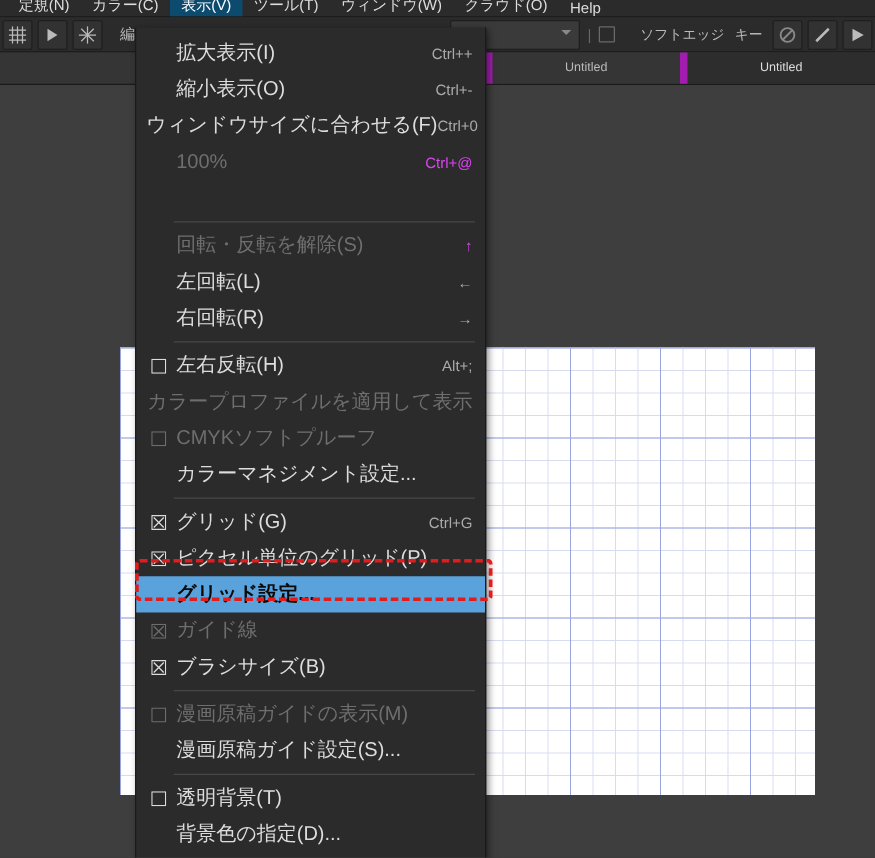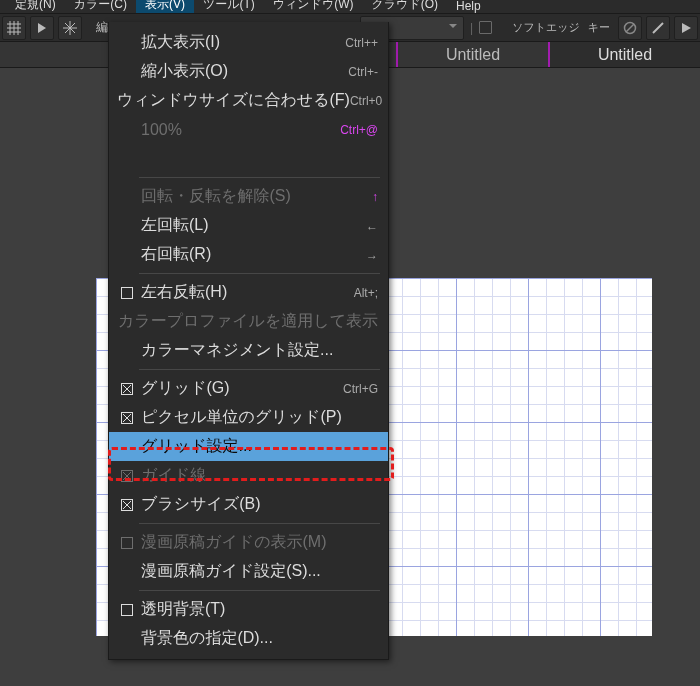--- a/index.html
+++ b/index.html
@@ -13,21 +13,21 @@
   .tb-btn{display:flex;align-items:center;justify-content:center;width:22px;height:22px;border:1px solid #1f1f1f;border-radius:2px;background:#323232;color:#bbb;}
   .tb-btn svg{display:block;}
   .tb-field{height:22px;background:#3a3a3a;border:1px solid #1f1f1f;border-radius:2px;display:flex;align-items:center;padding:0 6px;color:#ddd;min-width:60px;position:relative;}
   .tb-field.dropd::after{content:"";position:absolute;right:6px;top:50%;transform:translateY(-50%);border:4px solid transparent;border-top-color:#888;}
   .tb-check{display:flex;align-items:center;gap:20px;color:#bbb;font-size:11px;}
   .tb-check .box{width:11px;height:11px;border:1px solid #6a6a6a;border-radius:1px;display:inline-block;}
   .tb-label{color:#bbb;font-size:11px;padding:0 4px;}
   
   .tabbar{height:26px;background:#353535;display:flex;align-items:stretch;border-bottom:1px solid #1a1a1a;box-sizing:border-box;}
   .tab-spacer{flex:1;}
-  .tab{display:flex;align-items:center;justify-content:center;width:150px;border-left:2px solid #a21caf;color:#bbb;font-size:16px;background:#353535;}
+  .tab{display:flex;align-items:center;justify-content:center;width:150px;border-left:6px solid #a21caf;color:#bbb;font-size:10px;background:#353535;}
   .tab.active{background:#2d2d2d;color:#ddd;}
   .filetab{display:flex;align-items:center;padding:0 10px;color:#bbb;font-size:12px;}
   
   .workspace{position:absolute;left:0;right:0;top:76px;bottom:0;background:#3e3e3e;}
   .canvas{
     position:absolute;left:96px;top:202px;width:556px;height:358px;background:#fff;
     background-image:
       linear-gradient(#9aa4e0 1px,transparent 1px),
       linear-gradient(90deg,#9aa4e0 1px,transparent 1px),
       linear-gradient(#d7dbf0 1px,transparent 1px),
@@ -38,21 +38,21 @@
   
   .menu{position:absolute;left:108px;top:22px;width:279px;background:#2b2b2b;box-shadow:2px 2px 6px rgba(0,0,0,0.5);border:1px solid #1a1a1a;border-top:none;padding:6px 0;}
   .menu-item{display:flex;align-items:center;height:29px;padding:0 10px 0 6px;white-space:nowrap;color:#ddd;}
   .menu-item.disabled{color:#6e6e6e;}
   .gutter{width:24px;display:flex;align-items:center;justify-content:center;height:100%;}
   .gutter svg{display:block;}
   .mlabel{flex:1;padding-left:2px;font-size:16px;}
   .accel{color:#aaa;font-size:12px;}
   .menu-item.disabled .accel{color:#d946ef;}
   .menu-sep{height:1px;margin:4px 8px 4px 30px;background:#474747;}
-  .menu-item.highlight{background:#5aa2db;color:#0a0a0a;}
+  .menu-item.highlight{background:#5aa2db;color:#0a0a0a;font-weight:bold;}
   
   .callout{position:absolute;left:108px;top:447px;width:286px;height:34px;border:3px dashed #e21c1c;border-radius:4px;pointer-events:none;box-sizing:border-box;}
 </style>
 </head>
 <body>
 
 <div id="app">
 
   <div class="menubar">
       <div class="menubar-item">定規(N)</div>
@@ -179,20 +179,28 @@
             <rect x="0.5" y="0.5" width="11" height="11" fill="none" stroke="#ddd"></rect>
           </svg>
         </span>
         <span class="mlabel">左右反転(H)</span>
         <span class="accel">Alt+;</span>
       </div>
       <div class="menu-item disabled">
         <span class="gutter"></span>
         <span class="mlabel">カラープロファイルを適用して表示</span>
       </div>
+      <div class="menu-item disabled">
+        <span class="gutter">
+          <svg width="12" height="12">
+            <rect x="0.5" y="0.5" width="11" height="11" fill="none" stroke="#6e6e6e"></rect>
+          </svg>
+        </span>
+        <span class="mlabel">CMYKソフトプルーフ</span>
+      </div>
       <div class="menu-item">
         <span class="gutter"></span>
         <span class="mlabel">カラーマネジメント設定...</span>
       </div>
       <div class="menu-sep"></div>
       <div class="menu-item">
         <span class="gutter">
           <svg width="12" height="12">
             <rect x="0.5" y="0.5" width="11" height="11" fill="none" stroke="#ddd"></rect>
             <line x1="2" y1="2" x2="10" y2="10" stroke="#ddd"></line>

